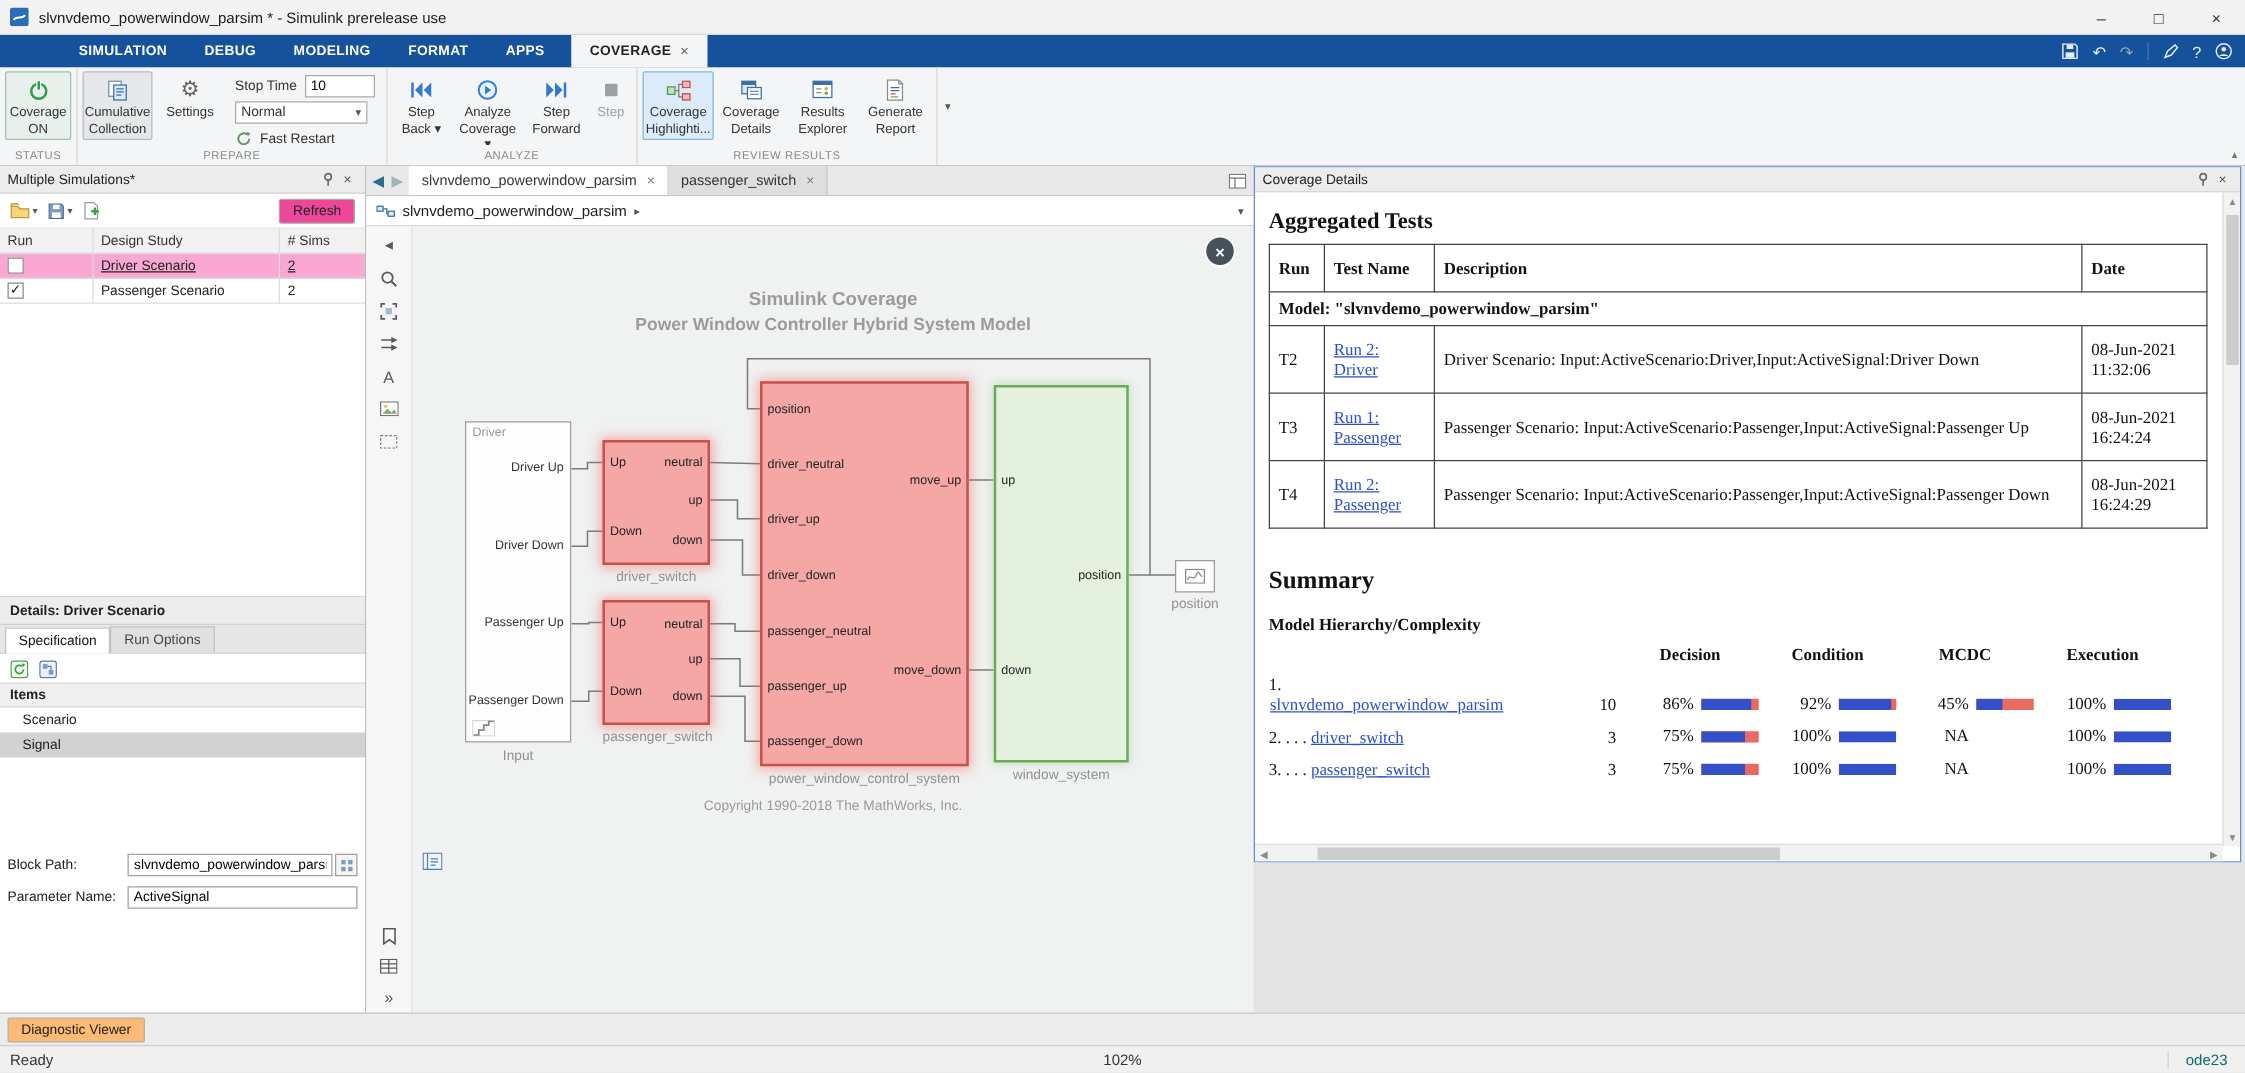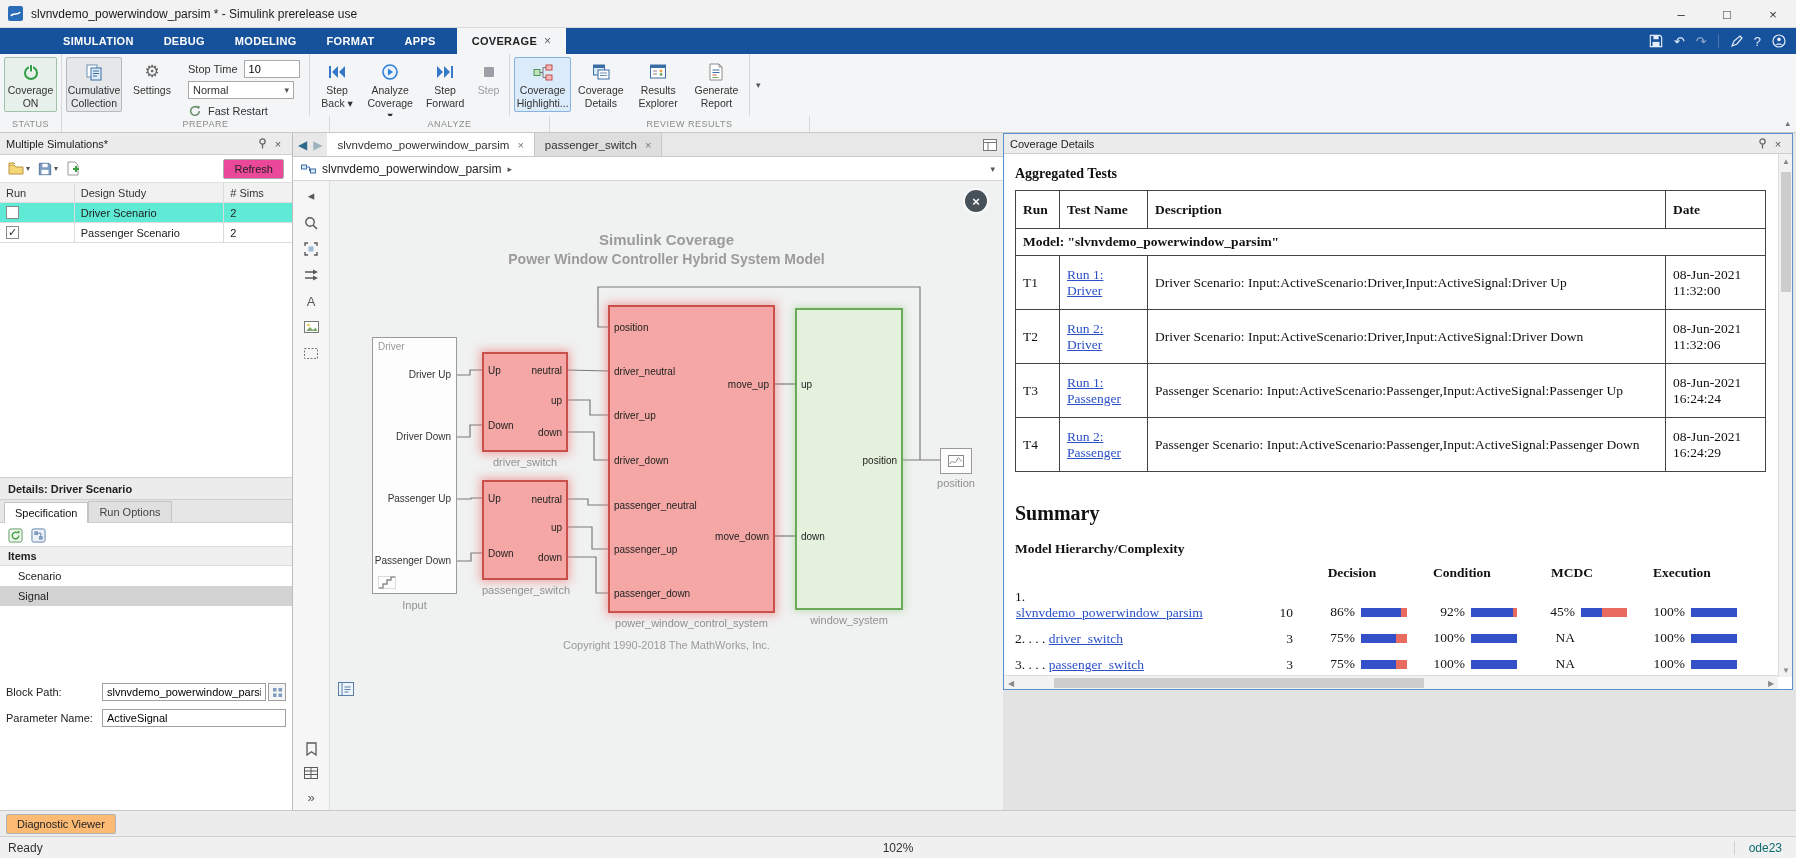--- a/index.html
+++ b/index.html
@@ -37,40 +37,40 @@
   .rbtn .ric { height:24px; display:flex; align-items:center; justify-content:center; }
   .sel-green { background:#e7f0ea; border-color:#9fc2ab; }
   .sel-gray  { background:#e5e7e9; border-color:#b6babe; }
   .sel-blue  { background:#dcebfa; border-color:#88b3e0; }
   .dis { color:#9aa0a6; }
   .prepcol { display:flex; flex-direction:column; gap:3px; padding:3px 4px 0 6px; font-size:11px; color:#333; }
   .prow { display:flex; align-items:center; gap:6px; height:18px; }
   .tinput { width:56px; height:18px; border:1px solid #a9a9a9; background:#fff; font-size:11px; padding:0 4px; font-family:"Liberation Sans",sans-serif; }
   .combo { width:106px; height:18px; border:1px solid #a9a9a9; background:#fff; display:flex; align-items:center; justify-content:space-between; padding:0 4px; font-size:11px; }
   .combo .arr { color:#555; font-size:9px; }
-  #riblabels { left:0; top:116px; width:1796px; height:17px; background:#f4f5f6; border-bottom:1px solid #c9c9c9; display:flex;gap:20px; }
+  #riblabels { left:0; top:116px; width:1796px; height:17px; background:#f4f5f6; border-bottom:1px solid #c9c9c9; display:flex; }
   .rlab { font-size:9px; color:#8a8a8a; letter-spacing:.5px; display:flex; align-items:center; justify-content:center; border-right:1px solid #d9d9d9; }
   #ribcollapse { position:absolute; right:6px; top:118px; color:#777; font-size:9px; }
   #riboverflow { align-self:center; color:#555; font-size:9px; padding:0 6px; }
 
   
   #leftpanel { left:0; top:133px; width:293px; height:677px; background:#fff; border-right:1px solid #bdbdbd; }
   .phead { position:absolute; left:0; top:0; width:100%; height:22px; background:#ececec; border-bottom:1px solid #cfcfcf; display:flex; align-items:center; padding:0 6px; font-size:11px; color:#222; }
   .phead .sp { flex:1; }
   .hico { width:16px; height:16px; display:flex; align-items:center; justify-content:center; color:#555; font-size:11px; }
   #lp-toolbar { position:absolute; left:0; top:22px; width:100%; height:28px; display:flex; align-items:center; padding:0 6px; gap:4px; border-bottom:1px solid #e0e0e0; }
   .tbico { height:20px; display:flex; align-items:center; gap:2px; padding:0 2px; }
   .tbico .arr { font-size:8px; color:#555; }
   #refreshbtn { position:absolute; right:8px; top:4px; height:20px; padding:0 10px; background:#ec4899; border:1px solid #ababab; border-radius:2px; font-size:11px; display:flex; align-items:center; }
   #lp-table { position:absolute; left:0; top:50px; width:100%; height:295px; border-bottom:1px solid #cfcfcf; font-size:11px; }
   .lt-row { display:flex; height:20px; align-items:stretch; }
   .lt-head { background:#f1f1f1; color:#333; }
   .lt-cell { border-right:1px solid #dcdcdc; border-bottom:1px solid #dcdcdc; display:flex; align-items:center; padding:0 6px; }
   .c-run { width:75px; } .c-study { width:150px; } .c-sims { width:68px; border-right:none; }
-  .lt-sel { background:#5eead4; }
+  .lt-sel { background:#f9a8d4;text-decoration:underline; }
   .cbx { width:13px; height:13px; border:1px solid #8a8a8a; background:#fff; display:flex; align-items:center; justify-content:center; font-size:11px; color:#222; line-height:1; }
   #lp-details-head { position:absolute; left:0; top:345px; width:100%; height:22px; background:#ececec; border-bottom:1px solid #cfcfcf; display:flex; align-items:center; padding:0 8px; font-size:11px; font-weight:bold; }
   #lp-tabs { position:absolute; left:0; top:367px; width:100%; height:23px; background:#e6e6e6; display:flex; align-items:flex-end; padding-left:4px; border-bottom:1px solid #cfcfcf; }
   .ltab { height:21px; padding:0 10px; display:flex; align-items:center; font-size:11px; border:1px solid #c3c3c3; border-bottom:none; background:#e0e0e0; color:#444; }
   .ltab.active { background:#fff; color:#111; position:relative; top:1px; }
   #lp-iconrow { position:absolute; left:0; top:391px; width:100%; height:22px; display:flex; align-items:center; gap:4px; padding:0 6px; }
   #lp-items-head { position:absolute; left:0; top:413px; width:100%; height:20px; background:#efefef; border-top:1px solid #dcdcdc; border-bottom:1px solid #dcdcdc; display:flex; align-items:center; padding:0 8px; font-weight:bold; font-size:11px; }
   .lp-item { position:absolute; left:0; width:100%; height:20px; display:flex; align-items:center; padding-left:18px; font-size:11px; }
   .lp-item.sel { background:#d2d2d2; }
   .fieldrow { position:absolute; left:0; width:100%; height:22px; display:flex; align-items:center; padding:0 6px; font-size:11px; }
@@ -102,21 +102,21 @@
   .pl { left:4px; } .pr { right:4px; }
   .inport-lbl { position:absolute; right:5px; font-size:10px; color:#333; white-space:nowrap;padding-left:16px; }
   .bcap { position:absolute; font-size:11px; color:#909090; text-align:center; white-space:nowrap; }
   #closecircle { position:absolute; left:635px; top:9px; width:22px; height:22px; border-radius:50%; background:#475159; color:#fff; display:flex; align-items:center; justify-content:center; font-size:13px; font-weight:bold; box-shadow:0 0 0 2px rgba(255,255,255,.65); }
   #cornericon { position:absolute; left:8px; top:501px; }
 
   
   #rightpanel { left:1003px; top:133px; width:790px; height:557px; background:#fff; border:1px solid #5b8fd0; }
   #rp-head { position:absolute; left:0; top:0; width:100%; height:20px; background:#ececec; border-bottom:1px solid #cfcfcf; display:flex; align-items:center; padding:0 6px; font-size:11px; }
   #rp-content { position:absolute; left:1px; top:20px; width:774px; height:523px; background:#fff; overflow:hidden; padding:2px 6px 0 10px; font-family:"Liberation Serif", serif; color:#111; }
-  #rp-content h2 { font-size:14px; margin:10px 0 8px 0; font-family:"Liberation Serif", serif; }
+  #rp-content h2 { font-size:18px; margin:10px 0 8px 0; font-family:"Liberation Serif", serif; }
   #rp-content h2.sum { font-size:20px; margin-top:30px; }
   table.agg { border-collapse:collapse; width:750px; table-layout:fixed; font-size:13.5px; }
   table.agg th, table.agg td { border:1px solid #444; padding:5px 7px; text-align:left; vertical-align:middle; }
   table.agg th { font-weight:bold; }
   table.agg td.c-desc { vertical-align:middle; }
   table.agg tr.trow td { height:54px; }
   a.rlink { color:#2b50c8; text-decoration:underline; }
   .mhc { font-weight:bold; font-size:13.5px; margin:16px 0 8px 0; }
   .hgrid { display:grid; grid-template-columns:252px 30px 110px 110px 110px 110px; font-size:13.5px; align-items:end; }
   .hgrid.hhdr { font-weight:bold; margin-bottom:8px; }
@@ -677,26 +677,20 @@
           <tr style="height:38px" data-interactable="false">
         <th data-interactable="false">Run</th>
         <th data-interactable="false">Test Name</th>
         <th data-interactable="false">Description</th>
         <th data-interactable="false">Date</th>
       </tr>
       <tr data-interactable="false">
         <td colspan="4" style="font-weight:bold" data-interactable="false">Model: "slvnvdemo_powerwindow_parsim"</td>
       </tr>
       <tr class="trow" data-interactable="false">
-        <td data-interactable="false">T1</td>
-        <td><a class="rlink" data-interactable="true">Run 1: Driver</a></td>
-        <td class="c-desc" data-interactable="false">Driver Scenario: Input:ActiveScenario:Driver,Input:ActiveSignal:Driver Up</td>
-        <td data-interactable="false">08-Jun-2021 11:32:00</td>
-      </tr>
-      <tr class="trow" data-interactable="false">
         <td data-interactable="false">T2</td>
         <td><a class="rlink" data-interactable="true">Run 2: Driver</a></td>
         <td class="c-desc" data-interactable="false">Driver Scenario: Input:ActiveScenario:Driver,Input:ActiveSignal:Driver Down</td>
         <td data-interactable="false">08-Jun-2021 11:32:06</td>
       </tr>
       <tr class="trow" data-interactable="false">
         <td data-interactable="false">T3</td>
         <td><a class="rlink" data-interactable="true">Run 1: Passenger</a></td>
         <td class="c-desc" data-interactable="false">Passenger Scenario: Input:ActiveScenario:Passenger,Input:ActiveSignal:Passenger Up</td>
         <td data-interactable="false">08-Jun-2021 16:24:24</td>

